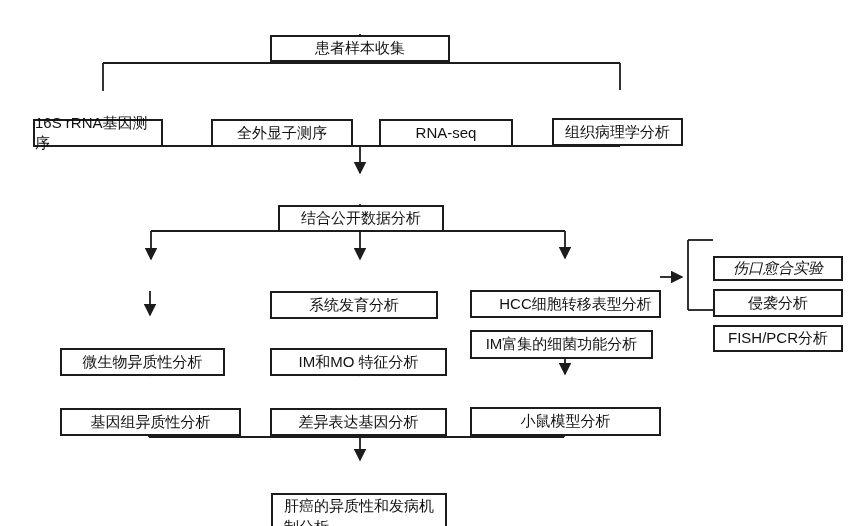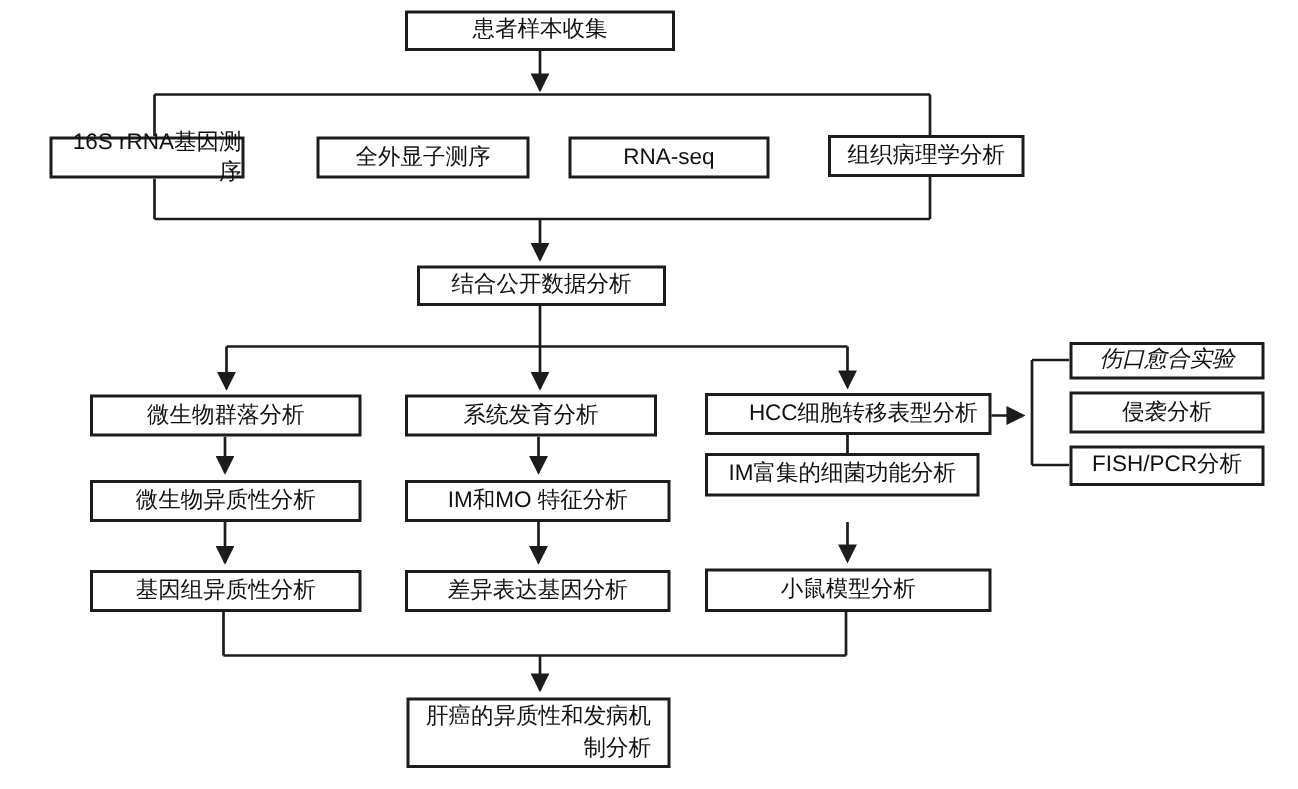--- a/index.html
+++ b/index.html
@@ -20,24 +20,25 @@
   #edges{position:absolute;left:0;top:0;width:865px;height:526px;}
   #edges line{stroke:var(--line);stroke-width:1.8px;}
   #edges .ah{fill:var(--line);}
   .node{
     position:absolute;
     box-sizing:border-box;
     background:var(--box-fill);
     border:2px solid var(--box-border);
     color:var(--text);
     display:flex;align-items:center;justify-content:center;
-    text-align:right;
+    text-align:left;
     font-size:15px;
     line-height:1.35;
     white-space:pre-line;
+    margin-top:28px;
   }
 </style>
 </head>
 <body>
 
 <div id="canvas">
 
   <svg id="edges" viewBox="0 0 865 526" xmlns="http://www.w3.org/2000/svg">
     <defs>
       <marker id="ah" viewBox="0 0 8 8" refX="7" refY="4" markerWidth="7" markerHeight="7" orient="auto-start-reverse">
@@ -81,29 +82,28 @@
 
   <div class="node" style="left:270px;top:7px;width:180px;height:27px;">患者样本收集</div>
 
   <div class="node" style="left:33px;top:91px;width:130px;height:28px;">16S rRNA基因测序</div>
   <div class="node" style="left:211px;top:91px;width:142px;height:28px;">全外显子测序</div>
   <div class="node" style="left:379px;top:91px;width:134px;height:28px;">RNA-seq</div>
   <div class="node" style="left:552px;top:90px;width:131px;height:28px;">组织病理学分析</div>
 
   <div class="node" style="left:278px;top:177px;width:166px;height:27px;">结合公开数据分析</div>
 
-  <div class="node" style="left:60px;top:263px;width:181px;height:28px;">微生物群落分析</div>
   <div class="node" style="left:270px;top:263px;width:168px;height:28px;">系统发育分析</div>
   <div class="node" style="left:470px;top:262px;width:191px;height:28px;padding-left:20px;">HCC细胞转移表型分析</div>
 
   <div class="node" style="left:713px;top:228px;width:130px;height:25px;font-style:italic;">伤口愈合实验</div>
   <div class="node" style="left:713px;top:261px;width:130px;height:28px;">侵袭分析</div>
   <div class="node" style="left:713px;top:297px;width:130px;height:27px;">FISH/PCR分析</div>
 
-  <div class="node" style="left:60px;top:320px;width:181px;height:28px;">微生物异质性分析</div>
+  <div class="node" style="left:60px;top:320px;width:165px;height:28px;">微生物异质性分析</div>
   <div class="node" style="left:270px;top:320px;width:177px;height:28px;">IM和MO 特征分析</div>
   <div class="node" style="left:470px;top:302px;width:183px;height:29px;">IM富集的细菌功能分析</div>
 
   <div class="node" style="left:60px;top:380px;width:181px;height:28px;">基因组异质性分析</div>
   <div class="node" style="left:270px;top:380px;width:177px;height:28px;">差异表达基因分析</div>
   <div class="node" style="left:271px;top:465px;width:176px;height:47px;">肝癌的异质性和发病机
 制分析</div>
 
   <div class="node" style="left:470px;top:379px;width:191px;height:29px;">小鼠模型分析</div>
 

